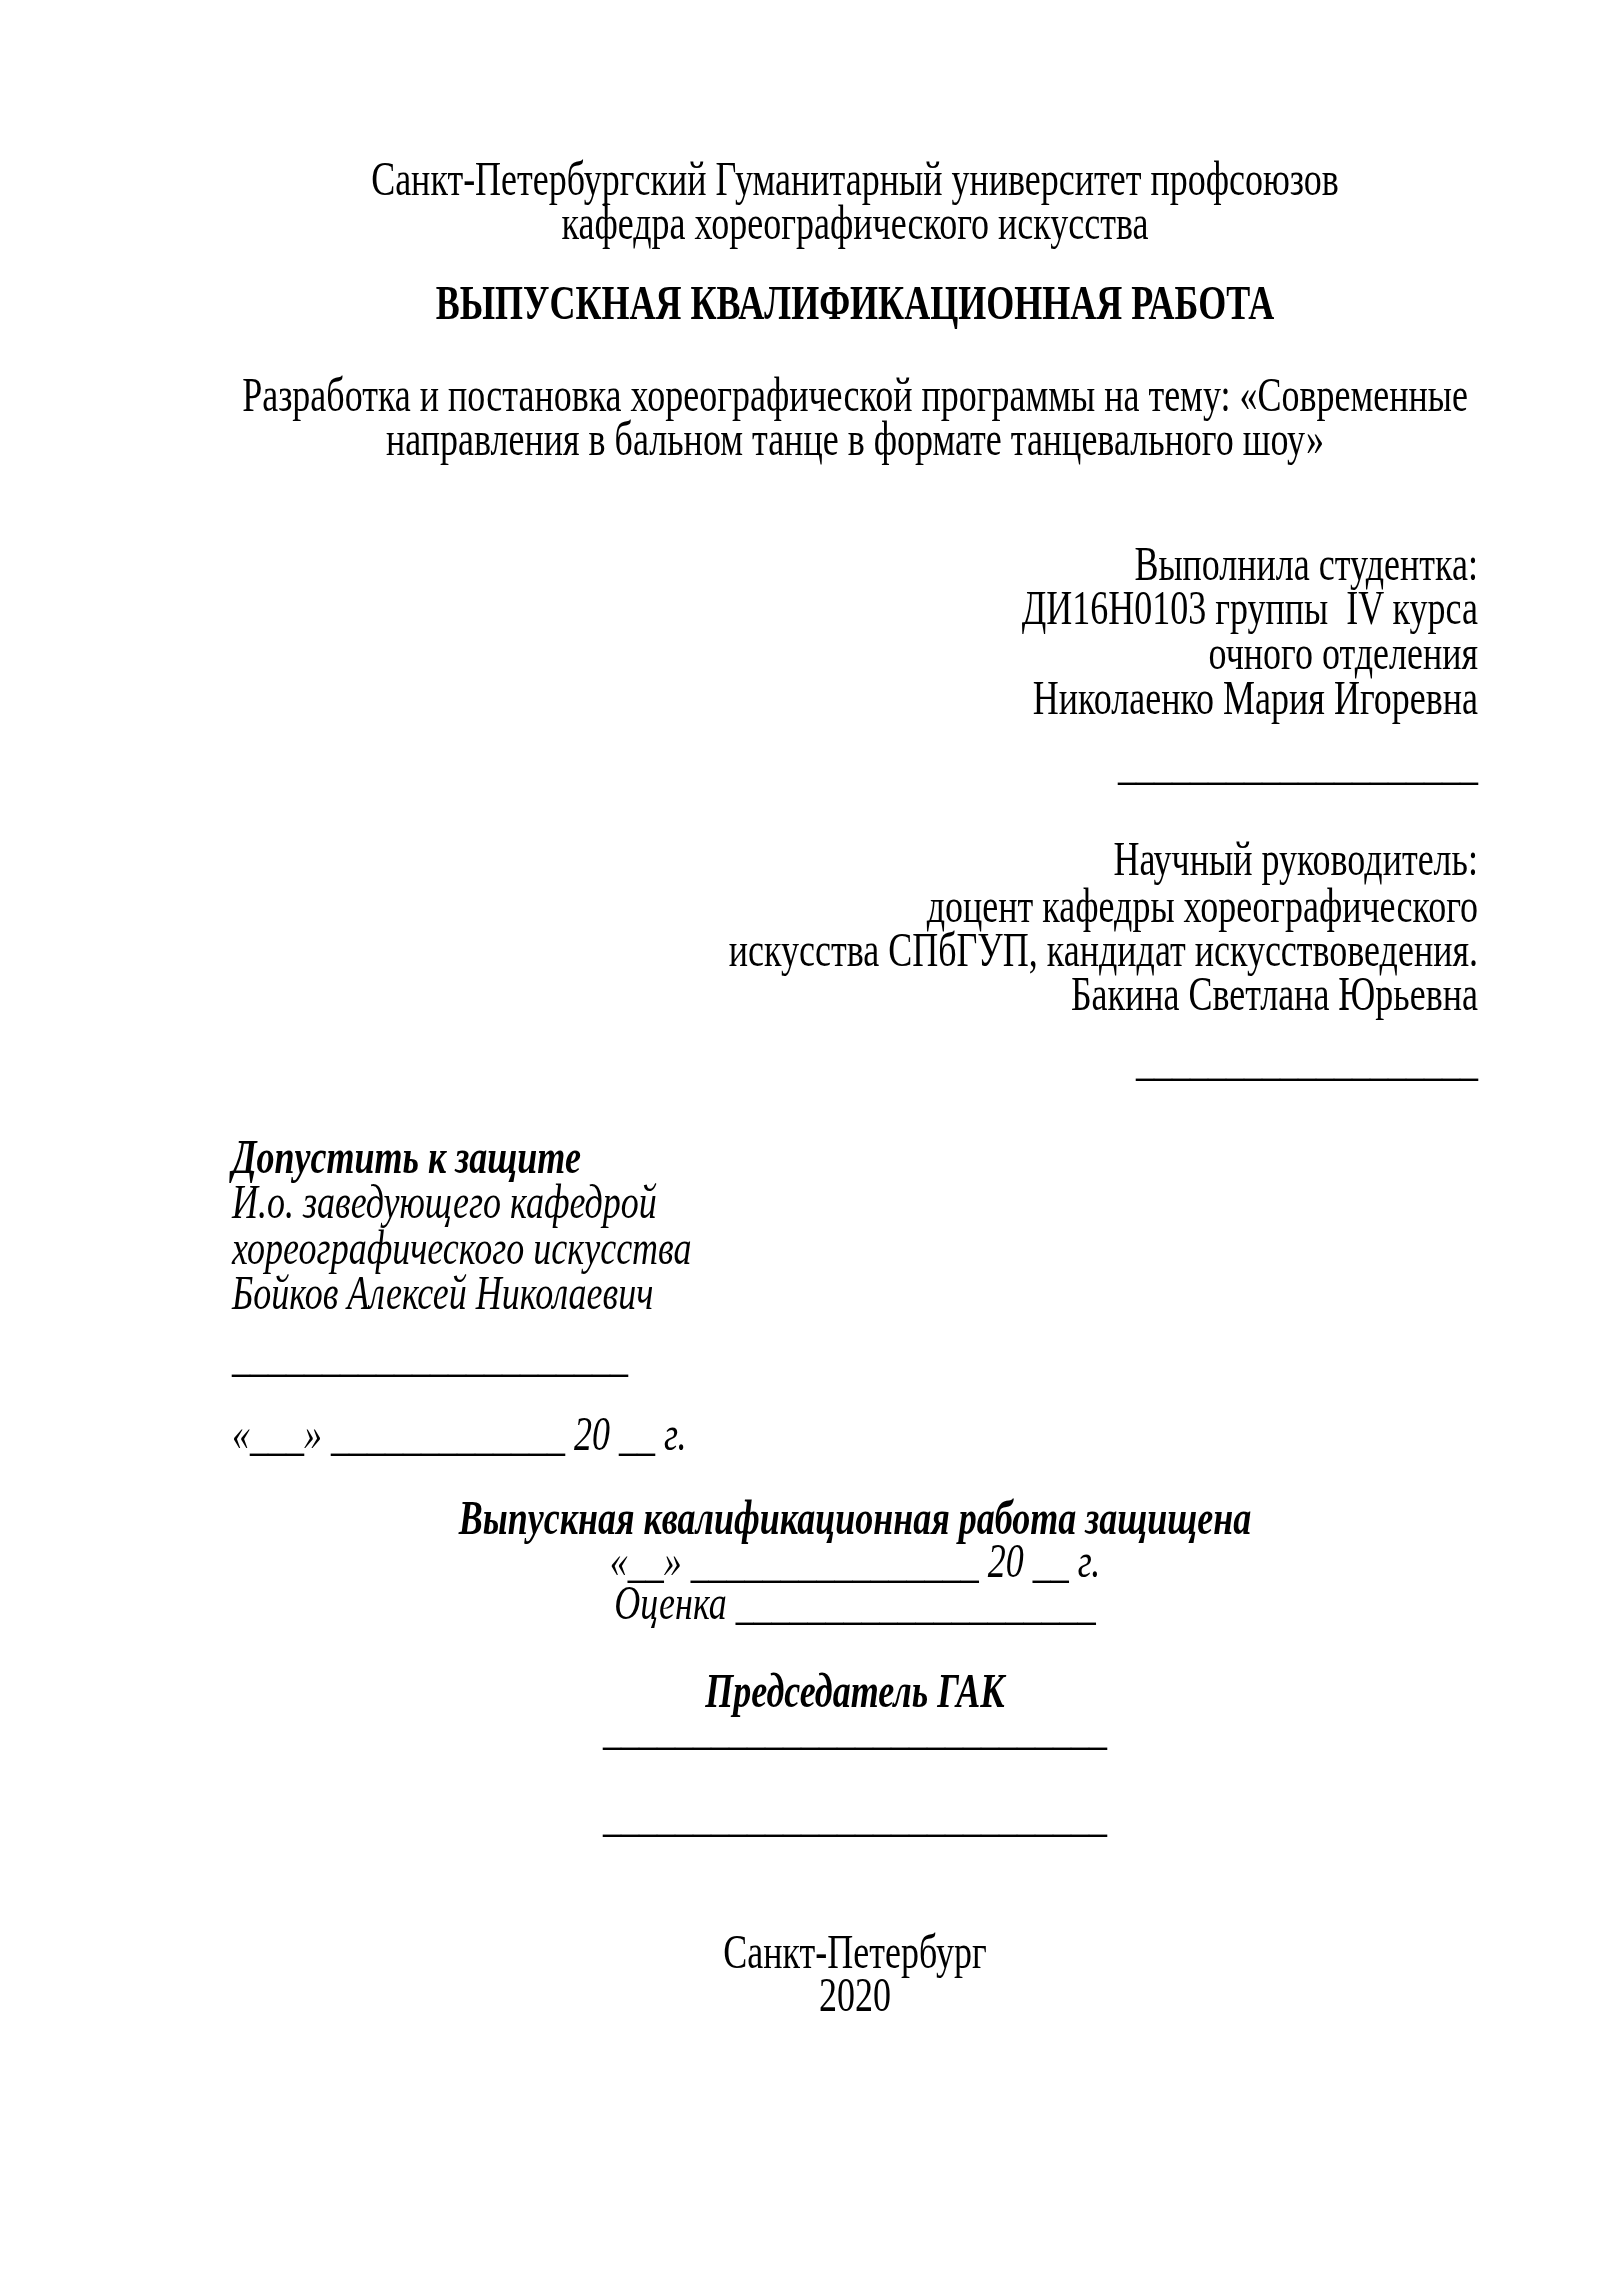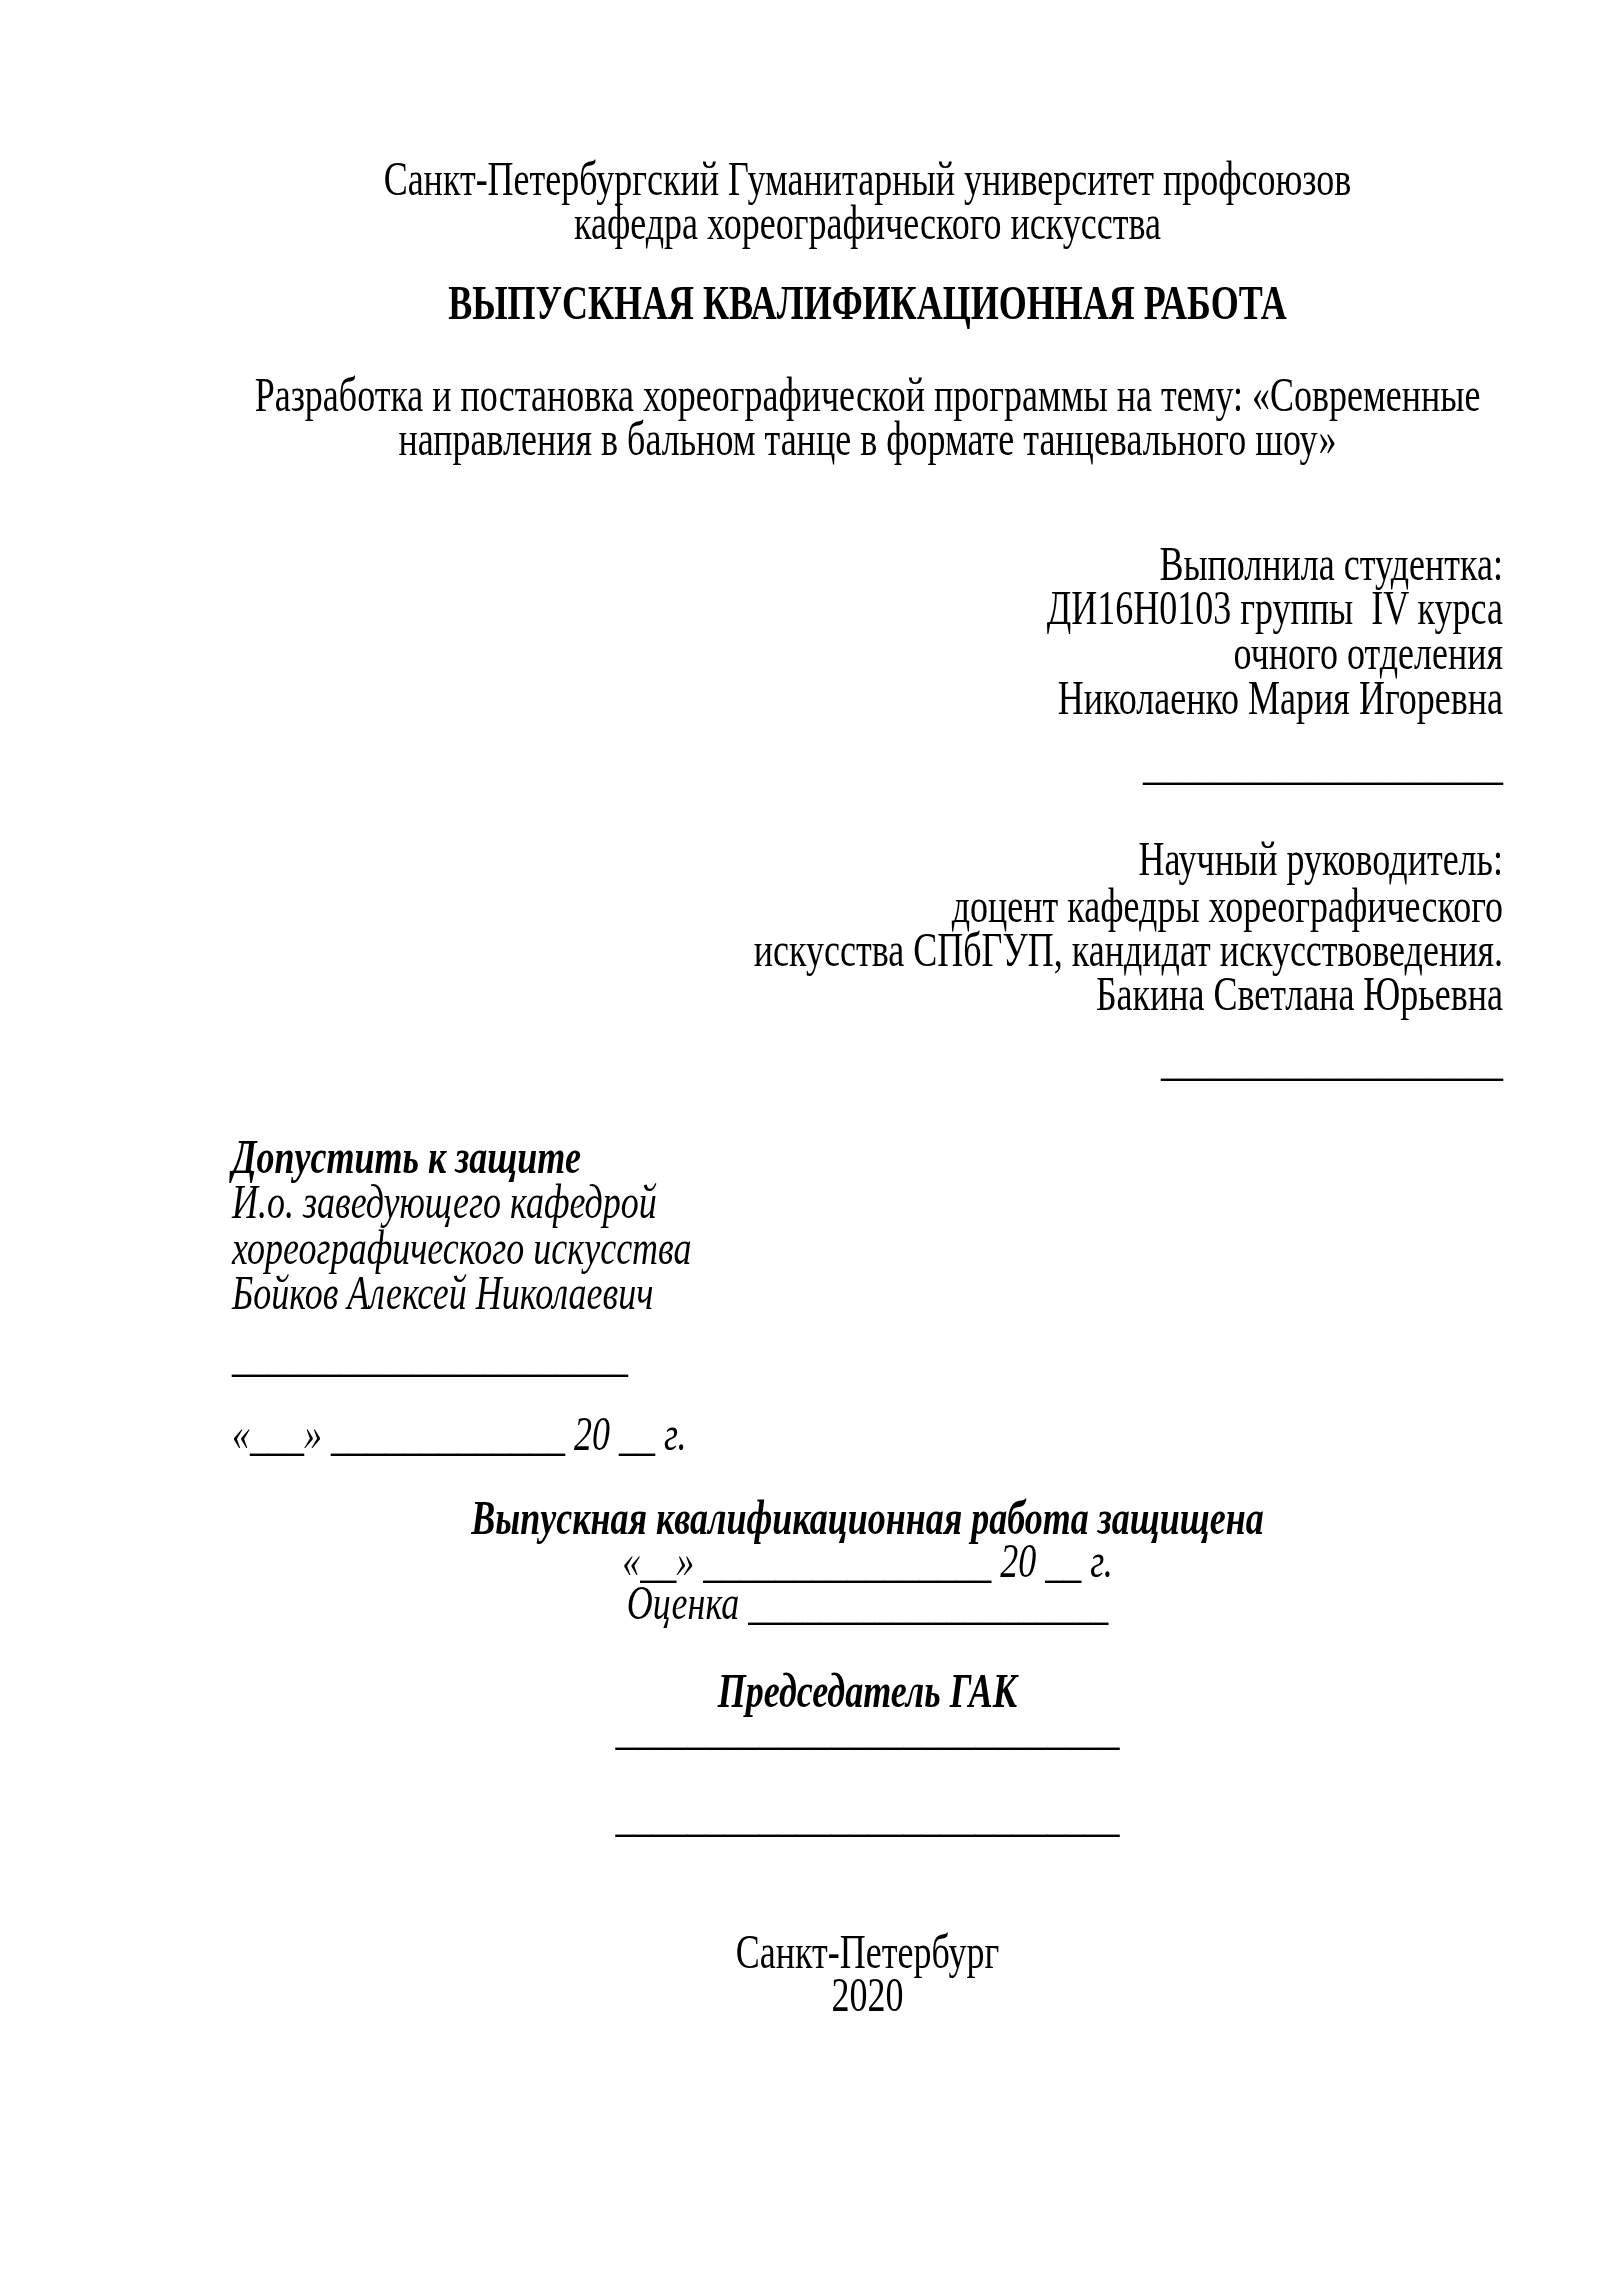--- a/index.html
+++ b/index.html
@@ -8,21 +8,20 @@
     background: #ffffff;
   }
   .page {
     position: relative;
     width: 1564px;
     height: 2295px;
     background: #ffffff;
     overflow: hidden;
     font-family: "Liberation Serif", "DejaVu Serif", serif;
     color: #000000;
-    padding-left: 25px;
   }
   .line {
     position: absolute;
     left: 232px;
     right: 86px;
     font-size: 36px;
     line-height: 36px;
     white-space: pre;
     transform: scaleY(1.32);
     transform-origin: 50% 0;

